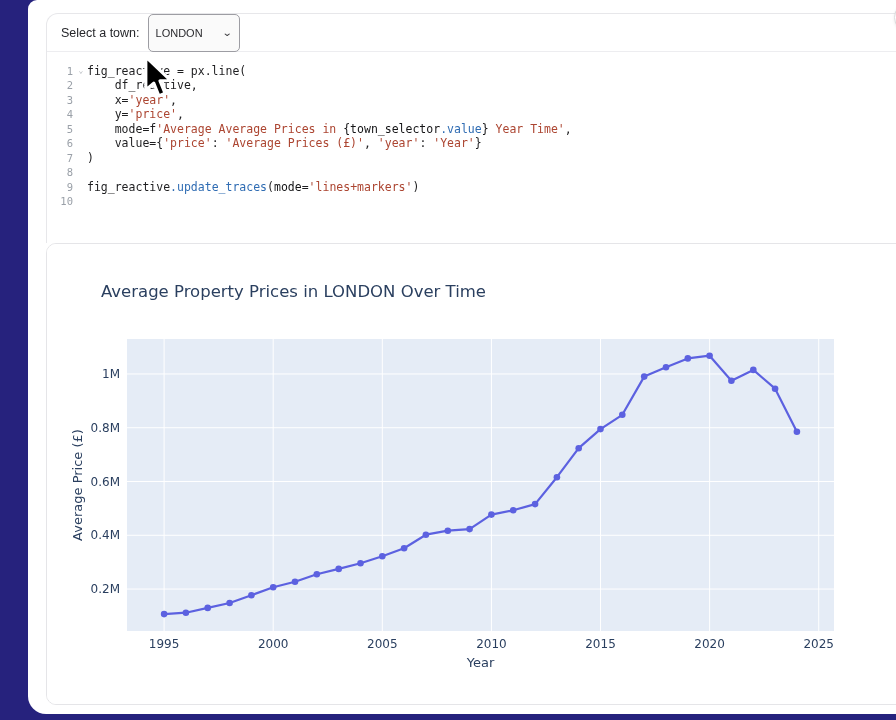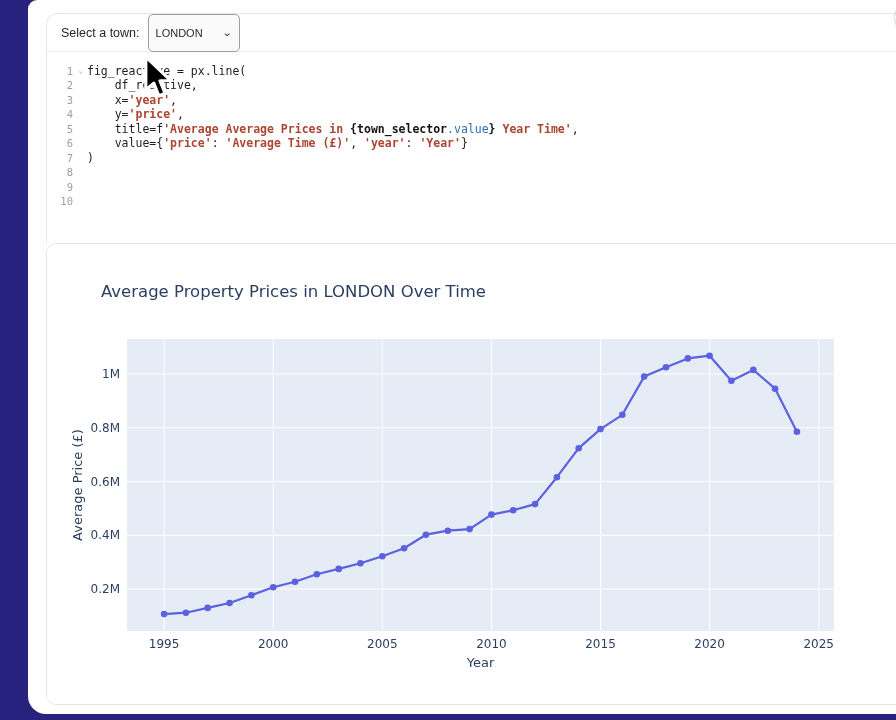--- a/index.html
+++ b/index.html
@@ -43,22 +43,22 @@
   
   .code-area { padding-top:12px; font-family:"DejaVu Sans Mono","Liberation Mono",monospace; font-size:11.5px; }
   .cl { display:flex; line-height:14.45px; white-space:pre; }
   .ln {
     width:28px; text-align:right; color:#9aa0a8; flex:0 0 28px;
     font-size:10.5px; padding-right:2px;
   }
   .fold { width:12px; flex:0 0 12px; color:#b4b8bd; font-size:8px; text-align:center; }
   .code-text { color:#1e1e20; }
   .code-text .p { color:#1e1e20; }
-  .code-text .k { color:#141416; font-weight:bold; }
-  .code-text .s { color:#ac4531;font-weight:bold; }
+  .code-text .k { color:#141416; font-weight:normal; }
+  .code-text .s { color:#ac4531; }
   .code-text .b { color:#2f6cb3; }
 
   
   .output-card {
     position:absolute; left:18px; top:243px; width:866px; height:462px;
     border:1px solid #e5e5e8; border-radius:10px; background:#fff; overflow:hidden;
   }
   .chart-svg { position:absolute; left:0; top:0; }
 
   
@@ -87,25 +87,25 @@
         <span class="val">LONDON</span>
         <span class="chev">⌄</span>
       </div>
     </div>
     <div class="code-area">
       <div id="code-lines">
           <div class="cl"><span class="ln">1</span><span class="fold">⌄</span><span class="code-text"><span class="p">fig_reactive = px.line(</span></span></div>
           <div class="cl"><span class="ln">2</span><span class="fold"></span><span class="code-text"><span class="p">    df_reactive,</span></span></div>
           <div class="cl"><span class="ln">3</span><span class="fold"></span><span class="code-text"><span class="p">    x=</span><span class="s">'year'</span><span class="p">,</span></span></div>
           <div class="cl"><span class="ln">4</span><span class="fold"></span><span class="code-text"><span class="p">    y=</span><span class="s">'price'</span><span class="p">,</span></span></div>
-          <div class="cl"><span class="ln">5</span><span class="fold"></span><span class="code-text"><span class="p">    title=f</span><span class="s">'Average Average Prices in </span><span class="k">{town_selector</span><span class="b">.value</span><span class="k">}</span><span class="s"> Year Time'</span><span class="p">,</span></span></div>
-          <div class="cl"><span class="ln">6</span><span class="fold"></span><span class="code-text"><span class="p">    value={</span><span class="s">'price'</span><span class="p">: </span><span class="s">'Average Time (£)'</span><span class="p">, </span><span class="s">'year'</span><span class="p">: </span><span class="s">'Year'</span><span class="p">}</span></span></div>
+          <div class="cl"><span class="ln">5</span><span class="fold"></span><span class="code-text"><span class="p">    mode=f</span><span class="s">'Average Average Prices in </span><span class="k">{town_selector</span><span class="b">.value</span><span class="k">}</span><span class="s"> Year Time'</span><span class="p">,</span></span></div>
+          <div class="cl"><span class="ln">6</span><span class="fold"></span><span class="code-text"><span class="p">    value={</span><span class="s">'price'</span><span class="p">: </span><span class="s">'Average Prices (£)'</span><span class="p">, </span><span class="s">'year'</span><span class="p">: </span><span class="s">'Year'</span><span class="p">}</span></span></div>
           <div class="cl"><span class="ln">7</span><span class="fold"></span><span class="code-text"><span class="p">)</span></span></div>
           <div class="cl"><span class="ln">8</span><span class="fold"></span><span class="code-text"></span></div>
-          <div class="cl"><span class="ln">9</span><span class="fold"></span></div>
+          <div class="cl"><span class="ln">9</span><span class="fold"></span><span class="code-text"><span class="p">fig_reactive</span><span class="b">.update_traces</span><span class="p">(</span><span class="k">mode</span><span class="p">=</span><span class="s">'lines+markers'</span><span class="p">)</span></span></div>
           <div class="cl"><span class="ln">10</span><span class="fold"></span></div>
         </div>
     </div>
   </div>
 
   <div class="output-card">
     <div id="chart-holder" class="chart-svg"><svg width="866" height="462" viewBox="0 0 866 462" xmlns="http://www.w3.org/2000/svg" font-family="DejaVu Sans, Liberation Sans, sans-serif">
           <rect x="0" y="0" width="866" height="462" fill="#fff"></rect>
           <rect x="80" y="95" width="707" height="292" fill="#e5ecf6"></rect>
           <line x1="117.09567901234657" y1="95" x2="117.09567901234657" y2="387" stroke="#ffffff" stroke-width="1"></line>

